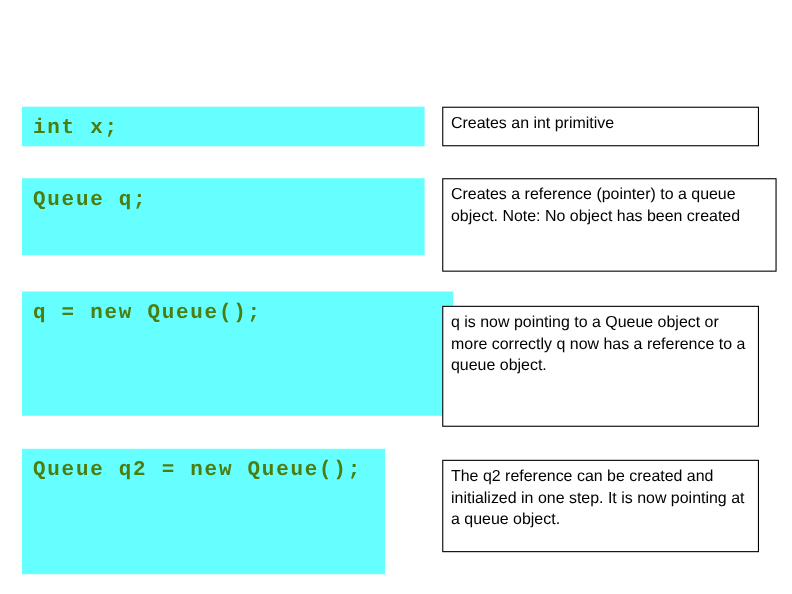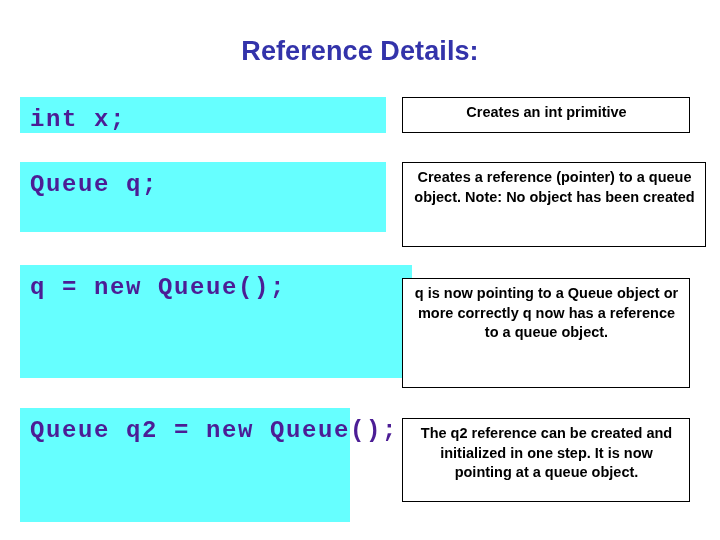--- a/index.html
+++ b/index.html
@@ -46,64 +46,62 @@
 
   .code-cell {
     position: absolute;
     background: #66ffff;
     box-sizing: border-box;
     padding: 8px 0 0 10px;
   }
 
   .code-text {
     font-family: "Liberation Mono", "DejaVu Sans Mono", monospace;
-    font-size: 24px;
+    font-size: 19px;
     font-weight: bold;
     letter-spacing: 1.6px;
-    color: #4c1d95;
+    color: #4d7c0f;
     white-space: pre;
     line-height: 1.25;
   }
 
   .desc-cell {
     position: absolute;
     background: #ffffff;
     border: 1.4px solid #000000;
     box-sizing: border-box;
     padding: 5px 6px 4px 7px;
   }
 
   .desc-text {
     font-family: "Liberation Sans", sans-serif;
     font-size: 14.5px;
-    font-weight: bold;
+    font-weight: normal;
     color: #000000;
     line-height: 1.36;
-    text-align: center;
   }
 
   
   .r1 .code-cell { left: 20px;  top: 97px;  width: 366px; height: 36px; }
   .r1 .desc-cell { left: 402px; top: 97px;  width: 288px; height: 36px; }
 
   .r2 .code-cell { left: 20px;  top: 162px; width: 366px; height: 70px; }
   .r2 .desc-cell { left: 402px; top: 162px; width: 304px; height: 85px; }
 
   .r3 .code-cell { left: 20px;  top: 265px; width: 392px; height: 113px; }
   .r3 .desc-cell { left: 402px; top: 278px; width: 288px; height: 110px; }
 
   .r4 .code-cell { left: 20px;  top: 408px; width: 330px; height: 114px; }
   .r4 .desc-cell { left: 402px; top: 418px; width: 288px; height: 84px; }
 </style>
 </head>
 <body>
 
 <div class="slide">
 
-  <div class="slide-title">Reference Details:</div>
 
   <div class="table">
 
     <div class="row r1">
       <div class="code-cell">
         <div class="code-text">int x;</div>
       </div>
       <div class="desc-cell">
         <div class="desc-text">Creates an int primitive</div>
       </div>

